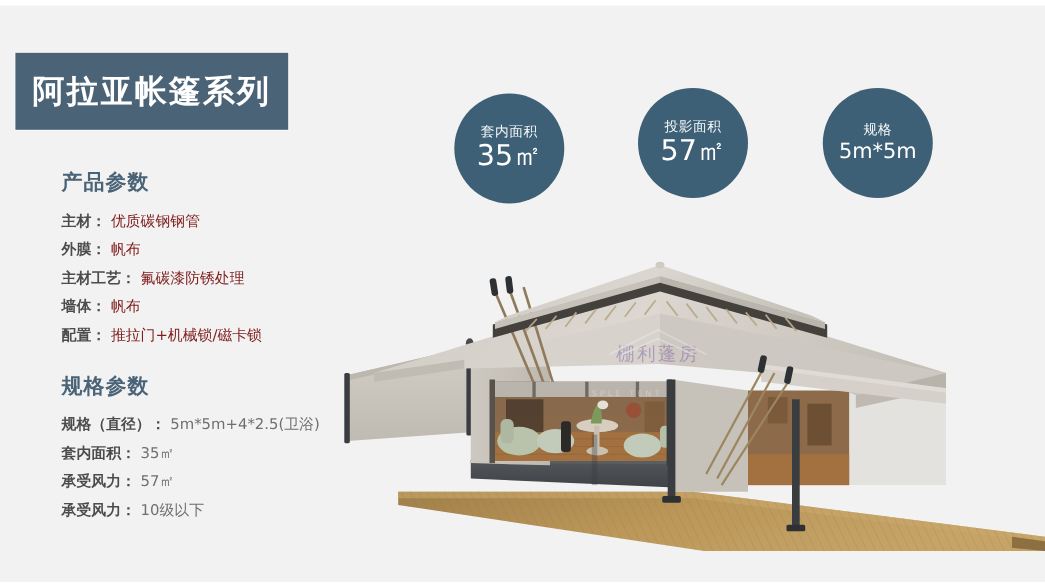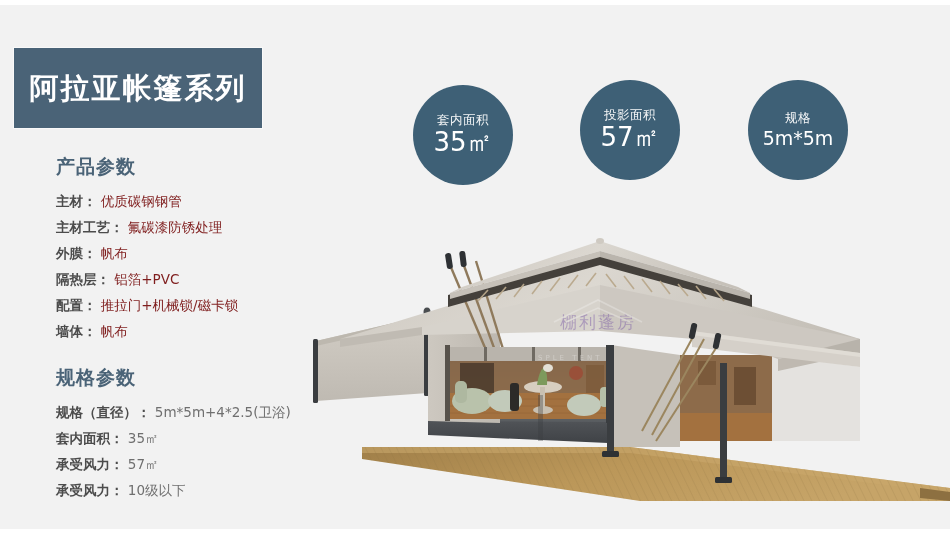--- a/index.html
+++ b/index.html
@@ -16,21 +16,21 @@
     background:#f2f2f2;
     overflow:hidden;
   }
   
   .edge-top{position:absolute;left:0;top:0;width:950px;height:5px;background:#ffffff;}
   .edge-bottom{position:absolute;left:0;bottom:0;width:950px;height:5px;background:#ffffff;}
 
   
   #title-banner{
     position:absolute;left:14px;top:48px;
-    width:248px;height:80px;
+    width:248px;height:70px;
     background:#4a6377;
     display:flex;align-items:center;justify-content:center;
     box-shadow:0 0 0 1px rgba(255,255,255,0.55);
   }
   #title-banner .t{
     color:#ffffff;
     font-size:29px;
     font-weight:bold;
     letter-spacing:2px;
     line-height:1;
@@ -136,38 +136,34 @@
   <div id="left-col">
 
     <div id="product-block">
       <h2 class="sec-head">产品参数</h2>
       <ul class="spec-list">
         <li>
           <span class="k">主材：</span>
           <span class="v">优质碳钢钢管</span>
         </li>
         <li>
+          <span class="k">外膜：</span>
+          <span class="v">帆布</span>
+        </li>
+        <li>
           <span class="k">主材工艺：</span>
           <span class="v">氟碳漆防锈处理</span>
         </li>
         <li>
-          <span class="k">外膜：</span>
+          <span class="k">墙体：</span>
           <span class="v">帆布</span>
-        </li>
-        <li>
-          <span class="k">隔热层：</span>
-          <span class="v">铝箔+PVC</span>
         </li>
         <li>
           <span class="k">配置：</span>
           <span class="v">推拉门+机械锁/磁卡锁</span>
-        </li>
-        <li>
-          <span class="k">墙体：</span>
-          <span class="v">帆布</span>
         </li>
       </ul>
     </div>
 
     <div id="spec-block">
       <h2 class="sec-head">规格参数</h2>
       <ul class="spec-list">
         <li>
           <span class="k">规格（直径）：</span>
           <span class="v">5m*5m+4*2.5(卫浴)</span>

